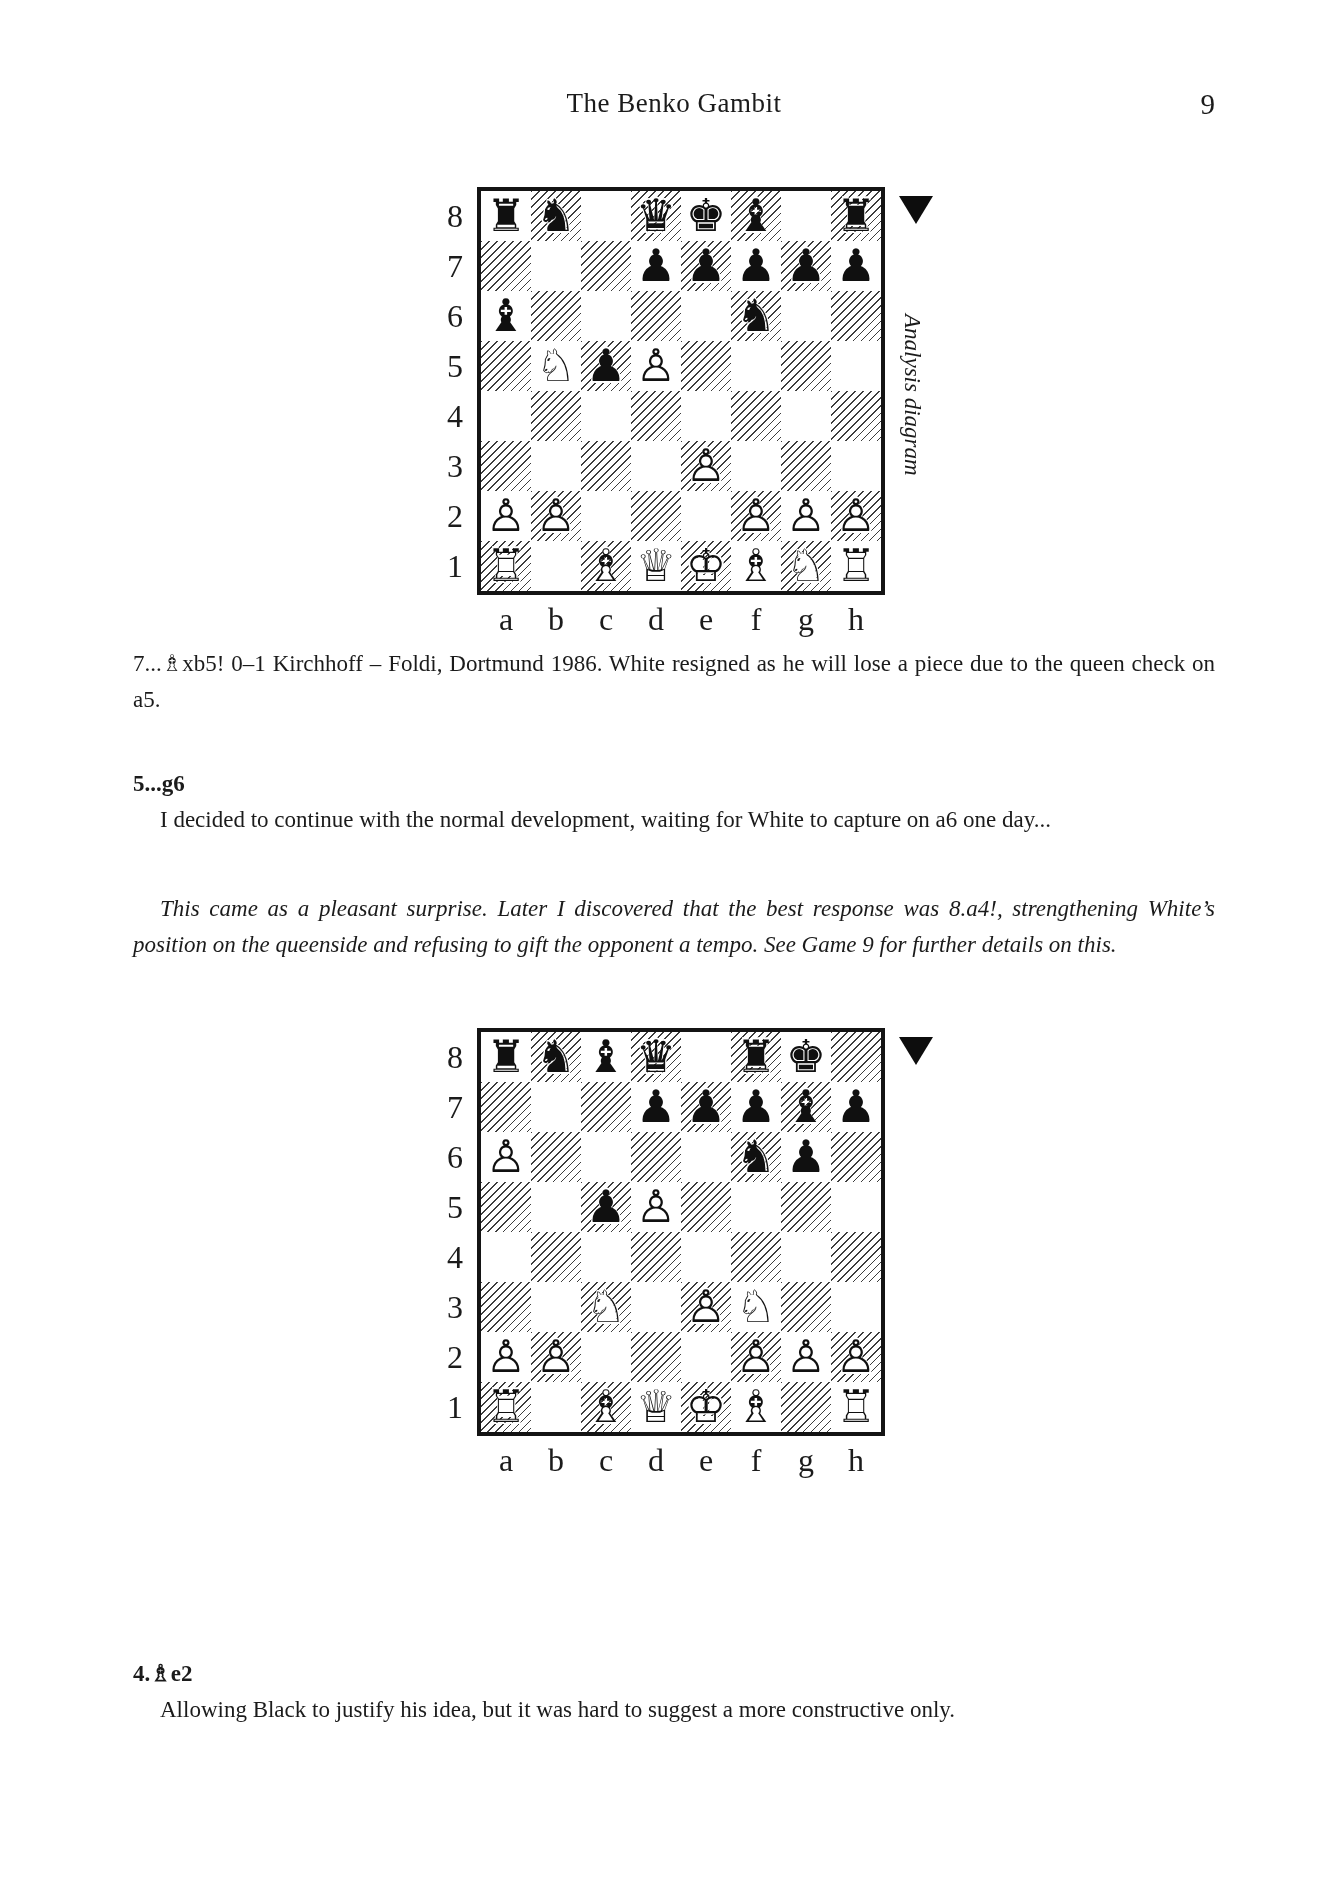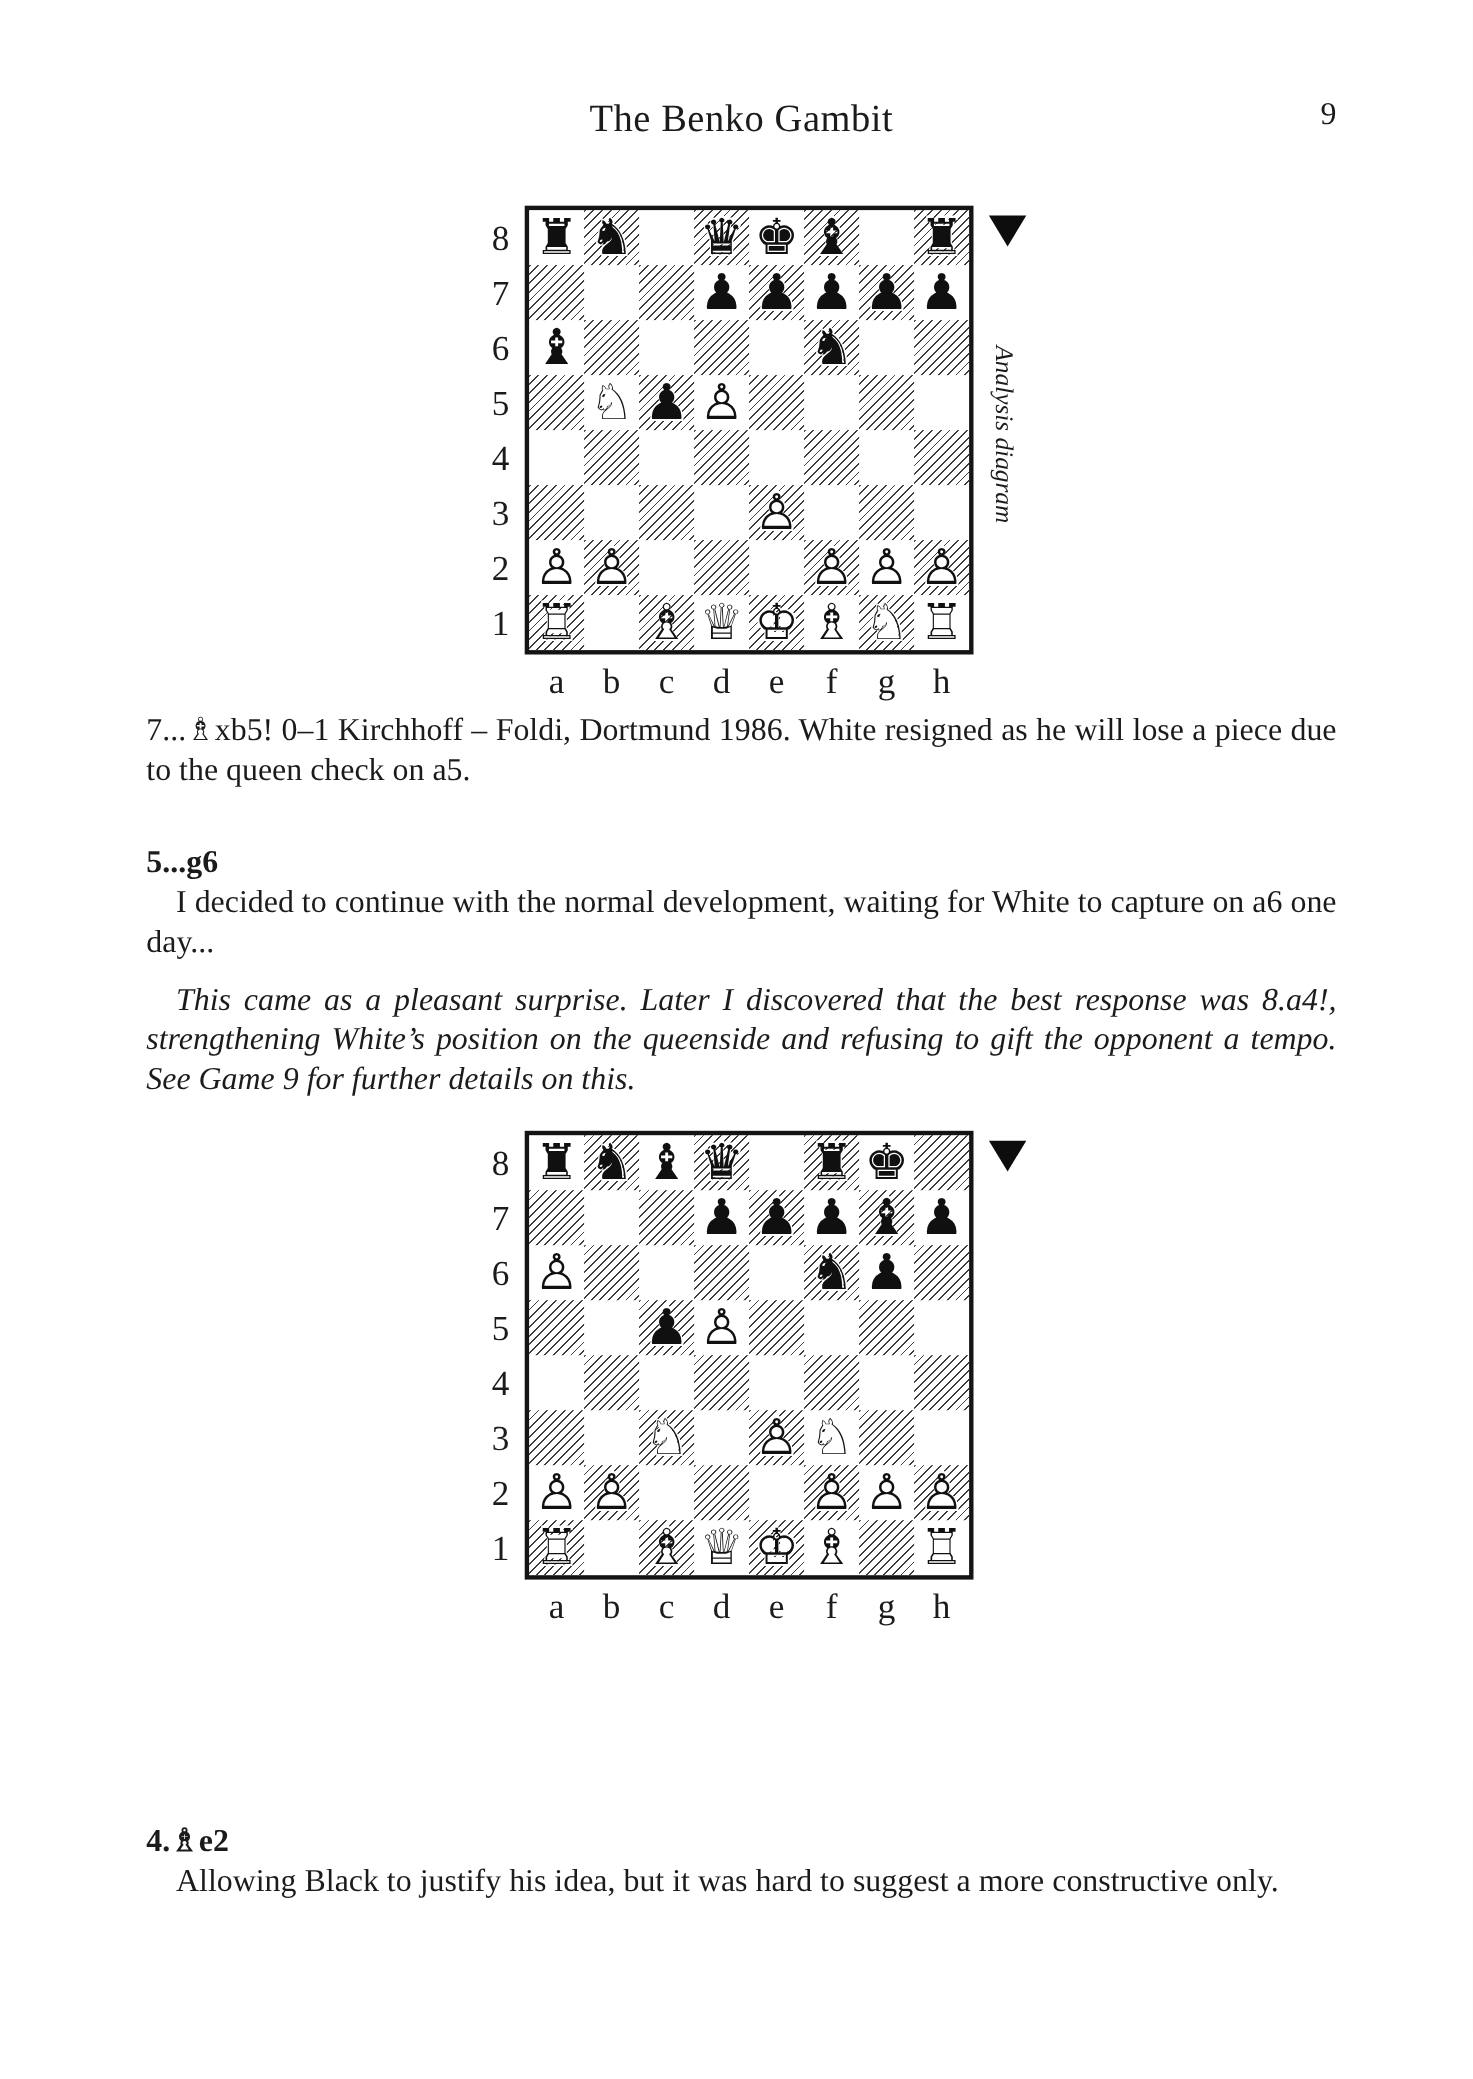--- a/index.html
+++ b/index.html
@@ -6,26 +6,26 @@
   .page{
     position:relative; width:1339px; height:1890px; margin:0 auto;
     background:#ffffff; color:#1b1b1b;
     font-family:"Liberation Serif", serif;
     overflow:hidden;
   }
   
   .header{position:absolute; top:88px; left:133px; width:1082px; height:36px;}
   .header-title{
     position:absolute; left:0; right:0; text-align:center;
-    font-size:35px; letter-spacing:0.5px;
+    font-size:27px; letter-spacing:0.5px;
   }
   .page-number{position:absolute; right:0; top:0; font-size:29px;}
 
   
-  .tblock{position:absolute; left:133px; width:1082px; font-size:29px; line-height:36px;}
+  .tblock{position:absolute; left:133px; width:1082px; font-size:23px; line-height:36px;}
   .para{text-align:justify;}
   .para.indent{text-indent:27px;}
   .mv-heading{font-weight:bold;}
 
   
   .diagram{position:absolute; left:421px; width:620px;}
   .board{
     position:absolute; left:56px; top:0;
     width:400px; height:400px;
     border:4px solid #141414;

